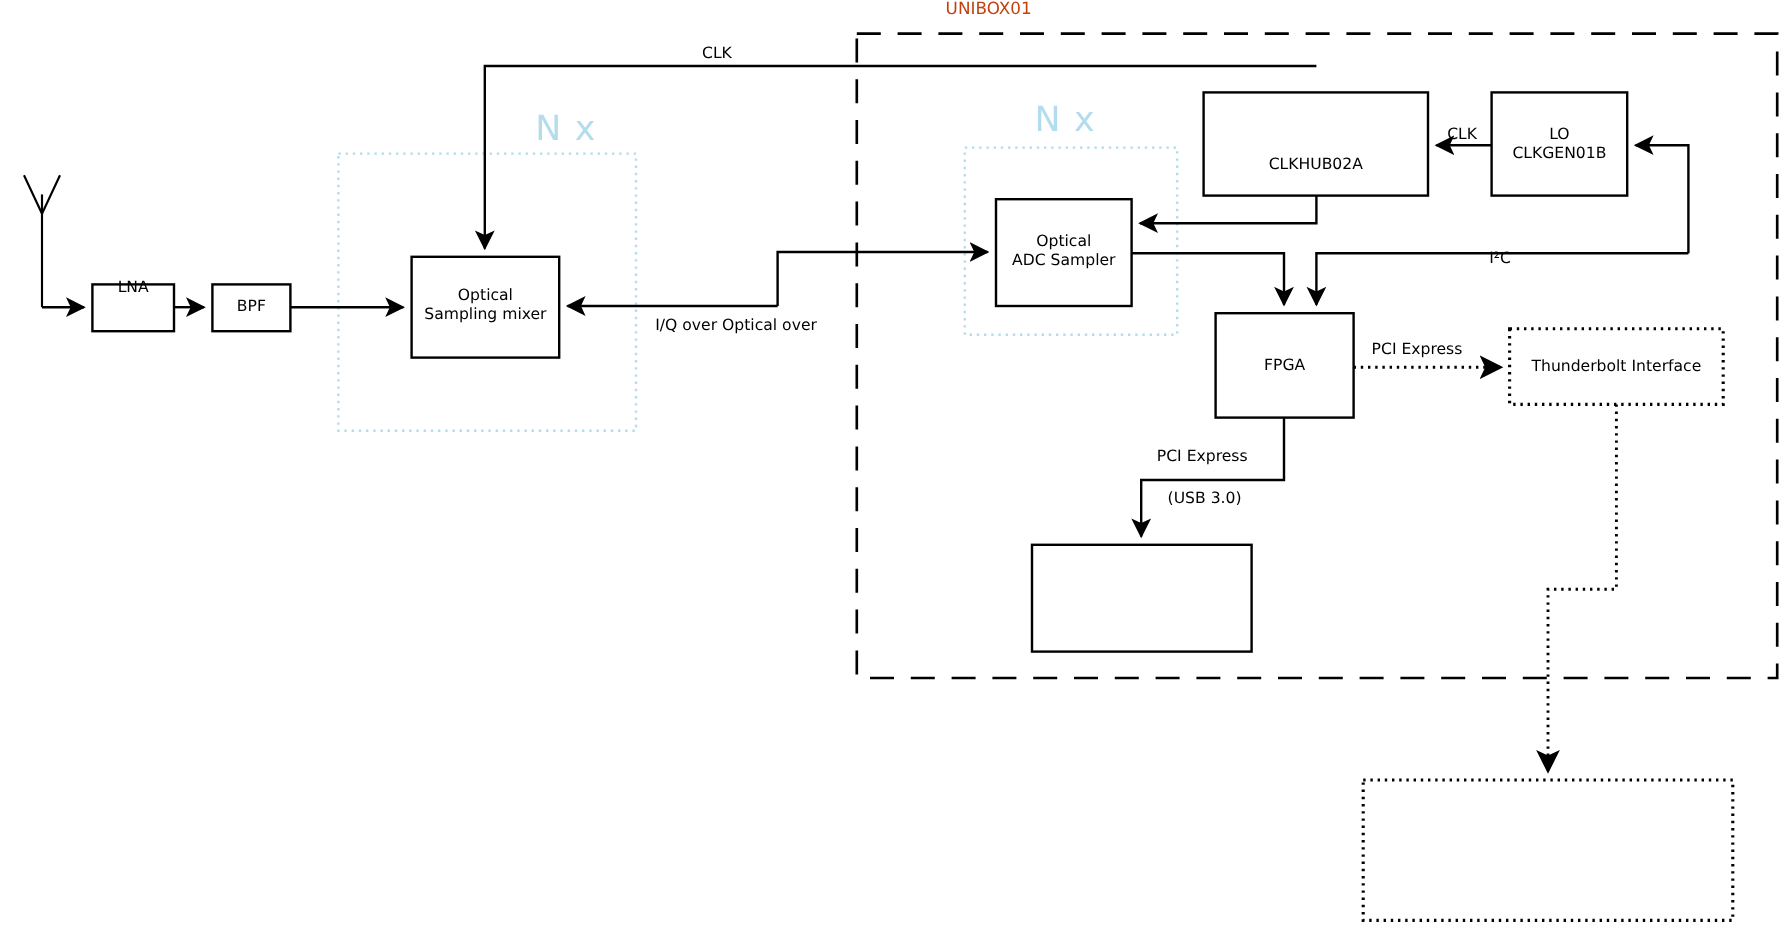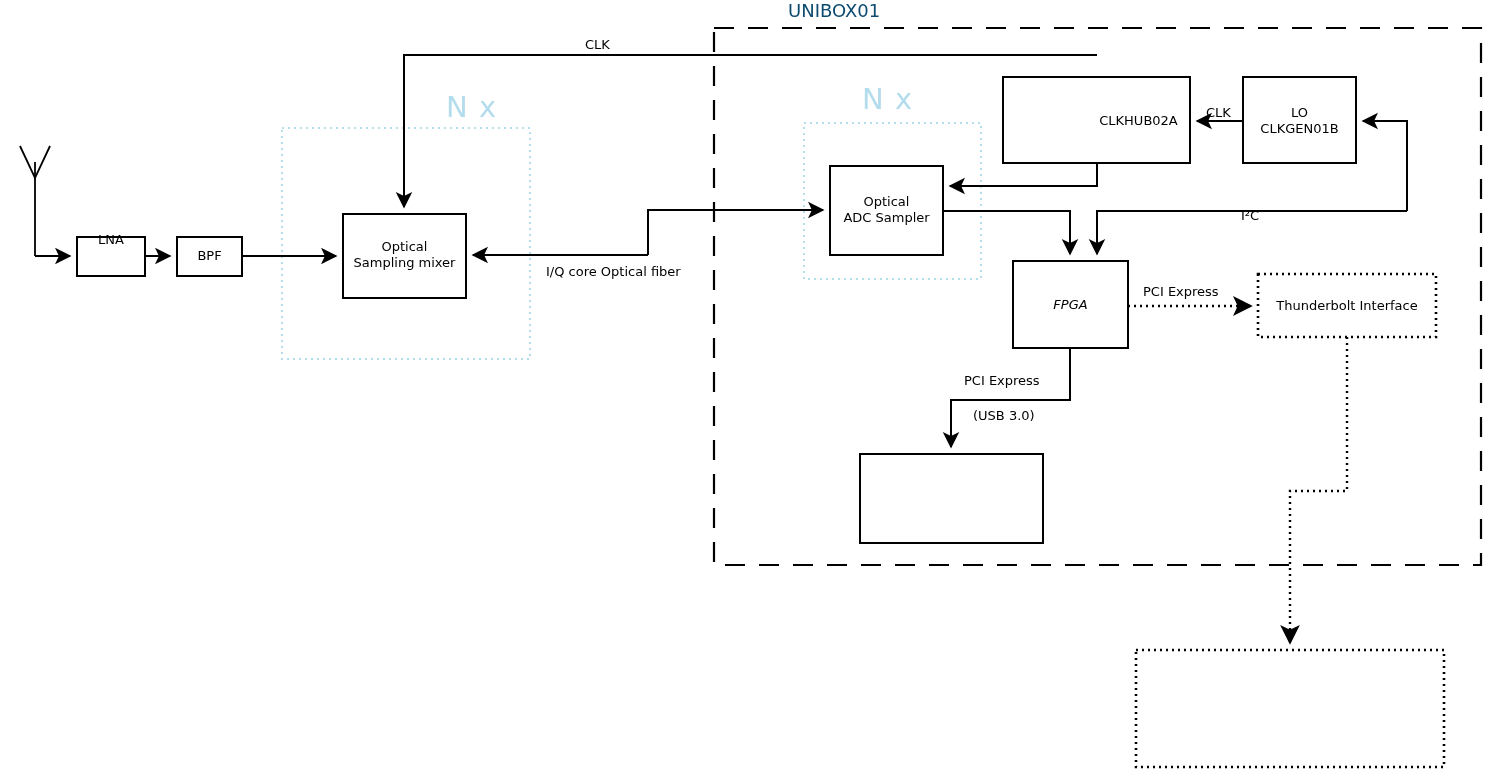--- a/index.html
+++ b/index.html
@@ -39,22 +39,22 @@
   }
   .group-label {
     position: absolute;
     font-size: 29px;
     color: #b3dcec;
     letter-spacing: 1px;
     white-space: nowrap;
   }
   .container-label {
     position: absolute;
-    font-size: 18px;
-    color: #0c4a6e;
+    font-size: 14px;
+    color: #c2410c;
     white-space: nowrap;
   }
 </style>
 </head>
 <body>
 
 <div id="canvas">
 
   <svg width="1485" height="771">
     <defs>
@@ -132,36 +132,36 @@
   <div class="node-label" style="left:77px; top:232px; width:68px;">LNA</div>
 
   <div class="node-label" style="left:177px; top:248px; width:65px;">BPF</div>
 
   <div class="node-label" style="left:343px; top:239px; width:123px;">Optical
 Sampling mixer</div>
 
   <div class="node-label" style="left:830px; top:194px; width:113px;">Optical
 ADC Sampler</div>
 
-  <div class="node-label" style="left:1003px; top:113px; width:187px;padding-left:42px;">CLKHUB02A</div>
+  <div class="node-label" style="left:1003px; top:130px; width:187px;">CLKHUB02A</div>
 
   <div class="node-label" style="left:1243px; top:105px; width:113px;">LO
 CLKGEN01B</div>
 
-  <div class="node-label" style="left:1013px; top:297px; width:115px;font-style:italic;">FPGA</div>
+  <div class="node-label" style="left:1013px; top:297px; width:115px;">FPGA</div>
 
 
   <div class="node-label" style="left:1258px; top:298px; width:178px;">Thunderbolt Interface</div>
 
 
   <div class="edge-label" style="left:585px; top:37px;">CLK</div>
 
   <div class="edge-label" style="left:1206px; top:105px;">CLK</div>
 
-  <div class="edge-label" style="left:546px; top:264px;">I/Q core Optical fiber</div>
+  <div class="edge-label" style="left:546px; top:264px;">I/Q over Optical over</div>
 
   <div class="edge-label" style="left:1241px; top:172px;margin-top:36px;">I²C</div>
 
   <div class="edge-label" style="left:1143px; top:284px;">PCI Express</div>
 
   <div class="edge-label" style="left:964px; top:373px;">PCI Express</div>
 
   <div class="edge-label" style="left:973px; top:408px;">(USB 3.0)</div>
 
 </div>

